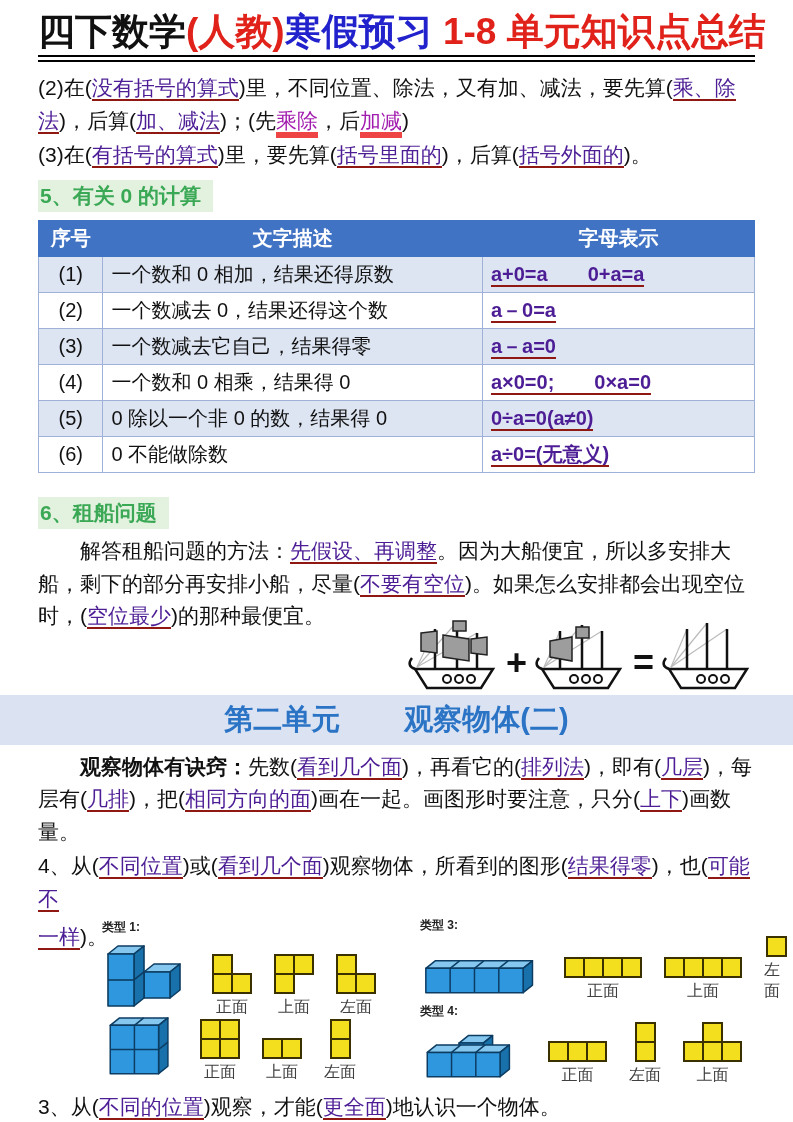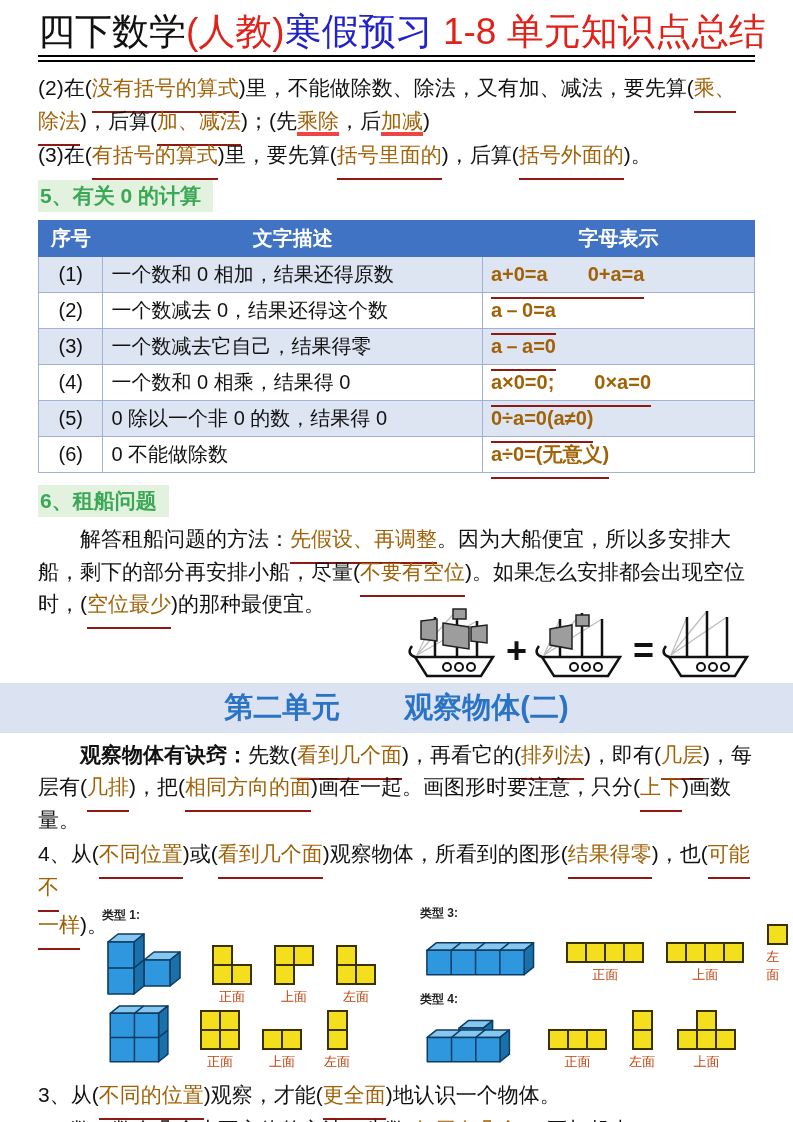--- a/index.html
+++ b/index.html
@@ -1,37 +1,37 @@
 <!DOCTYPE html>
 <html><head>
 <meta charset="utf-8">
 <style>
   html,body{margin:0;padding:0;background:#fff;}
   body{width:793px;height:1122px;overflow:hidden;
        font-family:"Liberation Sans","DejaVu Sans",sans-serif;color:#111;}
   .page{padding:10px 38px 0 38px;box-sizing:border-box;}
 
   
-  .title{font-size:37px;font-weight:400;text-align:right;line-height:1.2;white-space:nowrap;}
+  .title{font-size:37px;font-weight:700;text-align:right;line-height:1.2;white-space:nowrap;}
   .title .tk{color:#111}.title .trd{color:#e0221a}.title .tbl{color:#2222cc}
   .title-rule{border-bottom:7px double #000;margin:1px 0 10px 0;}
 
   
   .body{font-size:21px;font-weight:500;line-height:1.55;margin:2px 0;}
   .indent{text-indent:2em;}
-  .r{color:#a16207;border-bottom:2px solid #8f1812;padding-bottom:12px;}
-  .b{color:#a16207;border-bottom:4px solid #ef4444;}
+  .r{color:#4c1d95;border-bottom:2px solid #8f1812;padding-bottom:0px;}
+  .b{color:#a21caf;border-bottom:6px solid #ef4444;}
   .bd{font-weight:800;}
 
   
   .greenhead{display:inline-block;background:#e3f1df;color:#3aa855;font-weight:800;
              font-size:21px;padding:2px 12px 2px 2px;margin:6px 0 4px 0;}
 
   
-  table.zero{width:100%;border-collapse:collapse;margin:4px 0 6px 0;font-size:20px;}
+  table.zero{width:100%;border-collapse:collapse;margin:4px 0 18px 0;font-size:20px;}
   table.zero th{background:#4173c4;color:#fff;font-weight:600;border:1px solid #4173c4;
                 height:35px;padding:0 6px;}
   table.zero td{border:1px solid #9fb1d8;height:35px;padding:0 8px;font-weight:500;}
   table.zero tr.alt td{background:#dde4f2;}
   td.num{text-align:center;width:9%;}
   td.desc{width:53%;}
   td.formula{width:38%;}
   td.formula .r{font-weight:600;}
 
   
@@ -48,33 +48,33 @@
   .wraptext{position:absolute;left:0;top:6px;font-size:21px;font-weight:500;}
   .fig{position:absolute;}
   .f1{left:62px;top:2px}.f2{left:62px;top:86px}.f3{left:380px;top:0}.f4{left:380px;top:86px}
   .flabel{font-size:12px;color:#222;font-weight:600;margin:0 0 2px 2px;}
   .figrow{display:flex;align-items:flex-end;gap:20px;}
   .views{display:flex;align-items:flex-end;gap:22px;}
   .vg{display:flex;flex-direction:column;align-items:center;gap:3px;}
   .vw{position:relative;}
   .vw i{position:absolute;width:21px;height:21px;background:#f4df1f;
         border:2px solid #3a3000;box-sizing:border-box;}
-  .vlabel{font-size:13px;color:#c2410c;}
+  .vlabel{font-size:16px;color:#404040;}
 
   svg{display:block;}
 </style>
 </head>
 <body>
 
 <div class="page">
 
   <div class="title"><span class="tk">四下数学</span><span class="trd">(人教)</span><span class="tbl">寒假预习</span><span class="trd"> 1-8 单元知识点总结</span></div>
   <div class="title-rule"></div>
 
-  <p class="body"><span>(2)在(</span><span class="r">没有括号的算式</span><span>)里，不能做除数、除法，又有加、减法，要先算(</span><span class="r">乘、除法</span><span>)，后算(</span><span class="r">加、减法</span><span>)；(先</span><span class="b">乘除</span><span>，后</span><span class="b">加减</span><span>)</span></p>
+  <p class="body"><span>(2)在(</span><span class="r">没有括号的算式</span><span>)里，不同位置、除法，又有加、减法，要先算(</span><span class="r">乘、除法</span><span>)，后算(</span><span class="r">加、减法</span><span>)；(先</span><span class="b">乘除</span><span>，后</span><span class="b">加减</span><span>)</span></p>
   <p class="body"><span>(3)在(</span><span class="r">有括号的算式</span><span>)里，要先算(</span><span class="r">括号里面的</span><span>)，后算(</span><span class="r">括号外面的</span><span>)。</span></p>
 
   <div class="greenhead">5、有关 0 的计算</div>
 
   <table class="zero">
     <thead>
       <tr>
         <th>序号</th>
         <th>文字描述</th>
         <th>字母表示</th>

